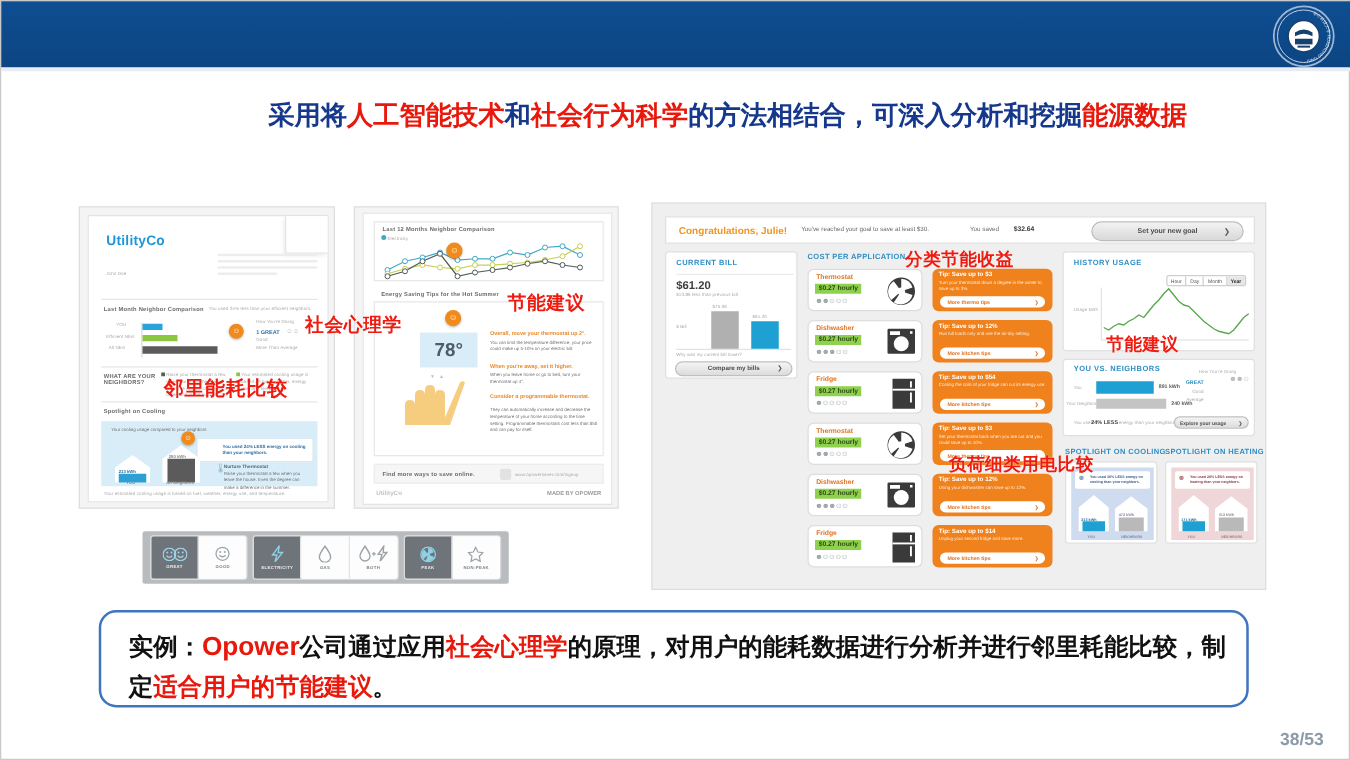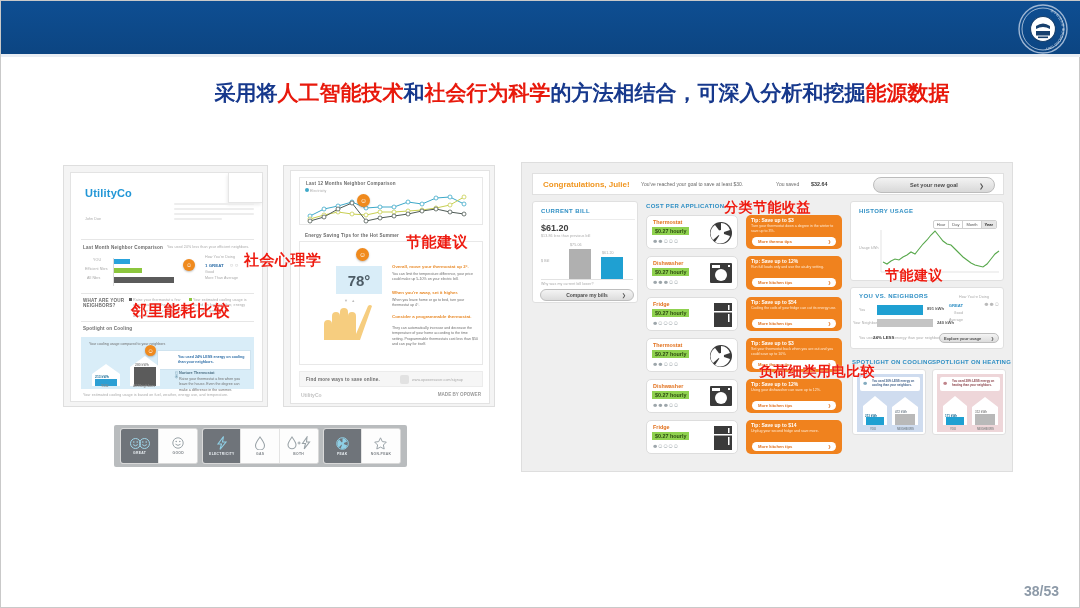--- a/index.html
+++ b/index.html
@@ -662,16 +662,21 @@
       </div>
       <div class="iconcell">
         <svg width="13" height="13" viewBox="0 0 13 13">
           <path d="M6.5 0.8 L8.3 4.6 L12.3 5.1 L9.4 8 L10.2 12 L6.5 10.1 L2.8 12 L3.6 8 L0.7 5.1 L4.7 4.6 Z" fill="none" stroke="#9aa3a8" stroke-width="1"></path>
         </svg>
         <span class="lbl">NON-PEAK</span>
       </div>
     </div>
   </div>
 
+  <div class="bottombox">
+    <div class="bottomtext">
+      <span>实例：</span><span class="red" style="font-size:21px;">Opower</span><span>公司通过应用</span><span class="red">社会心理学</span><span>的原理，对用户的能耗数据进行分析并进行邻里耗能比较，制定</span><span class="red">适合用户的节能建议</span><span>。</span>
+    </div>
+  </div>
 
   <div class="pagenum">38/53</div>
 
 </div>
 
 </body></html>

